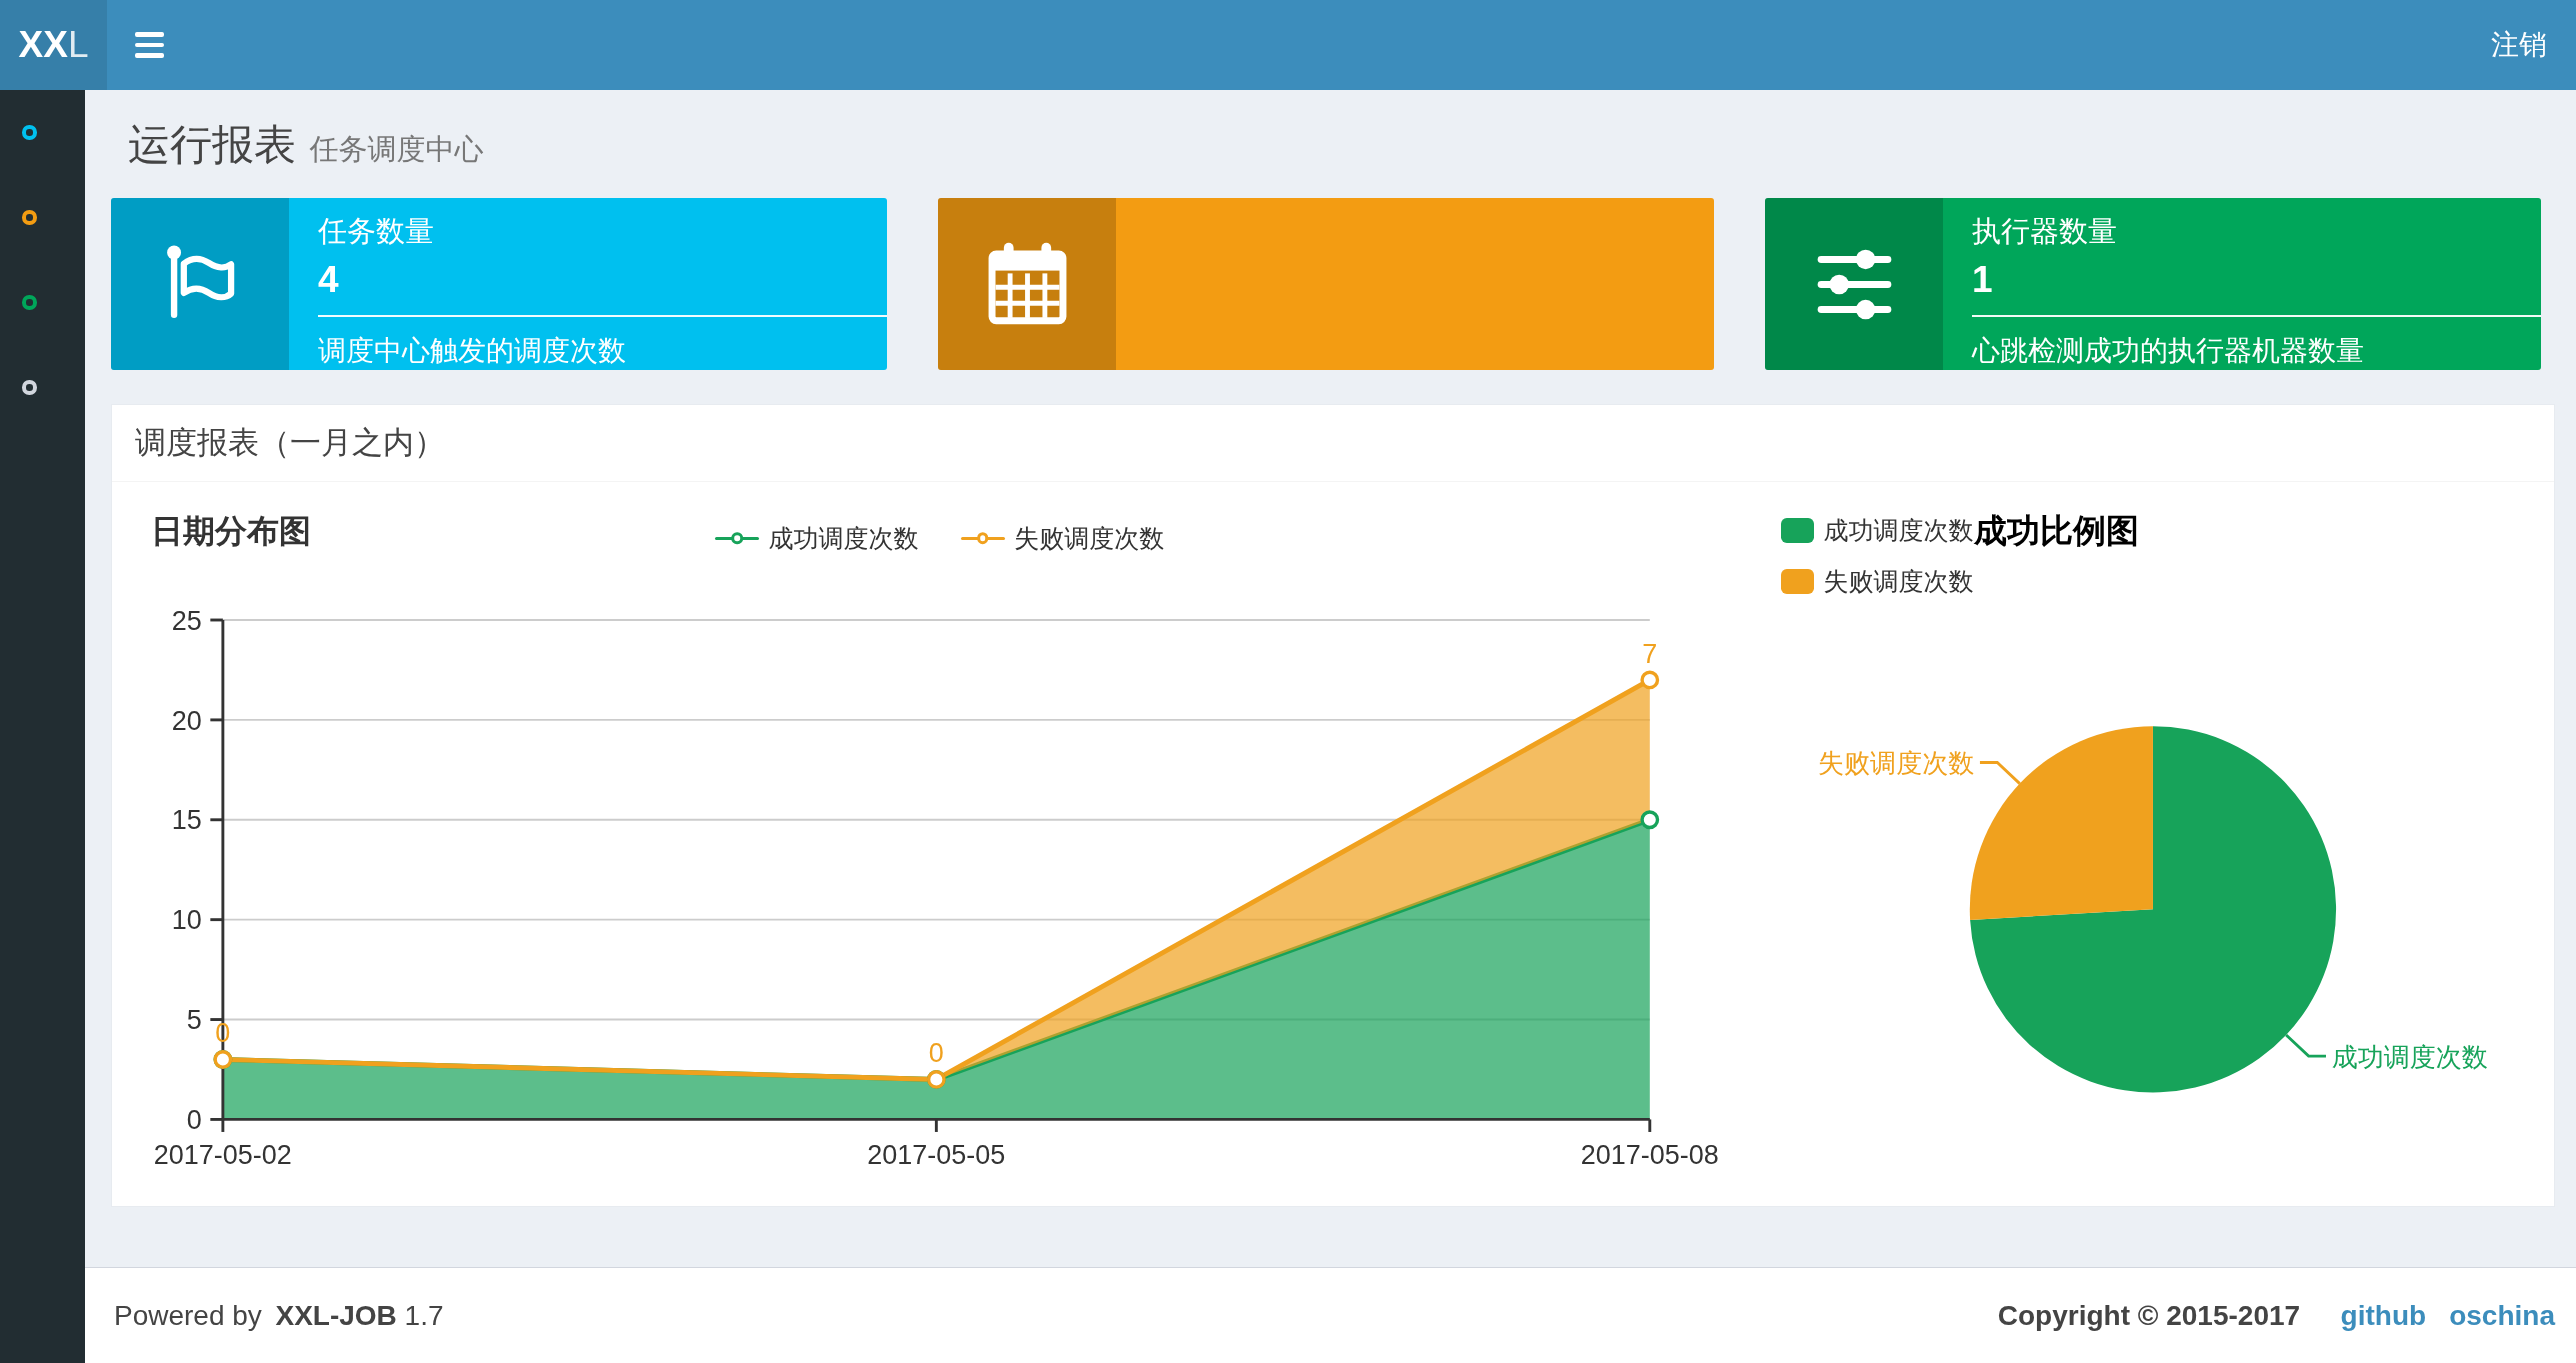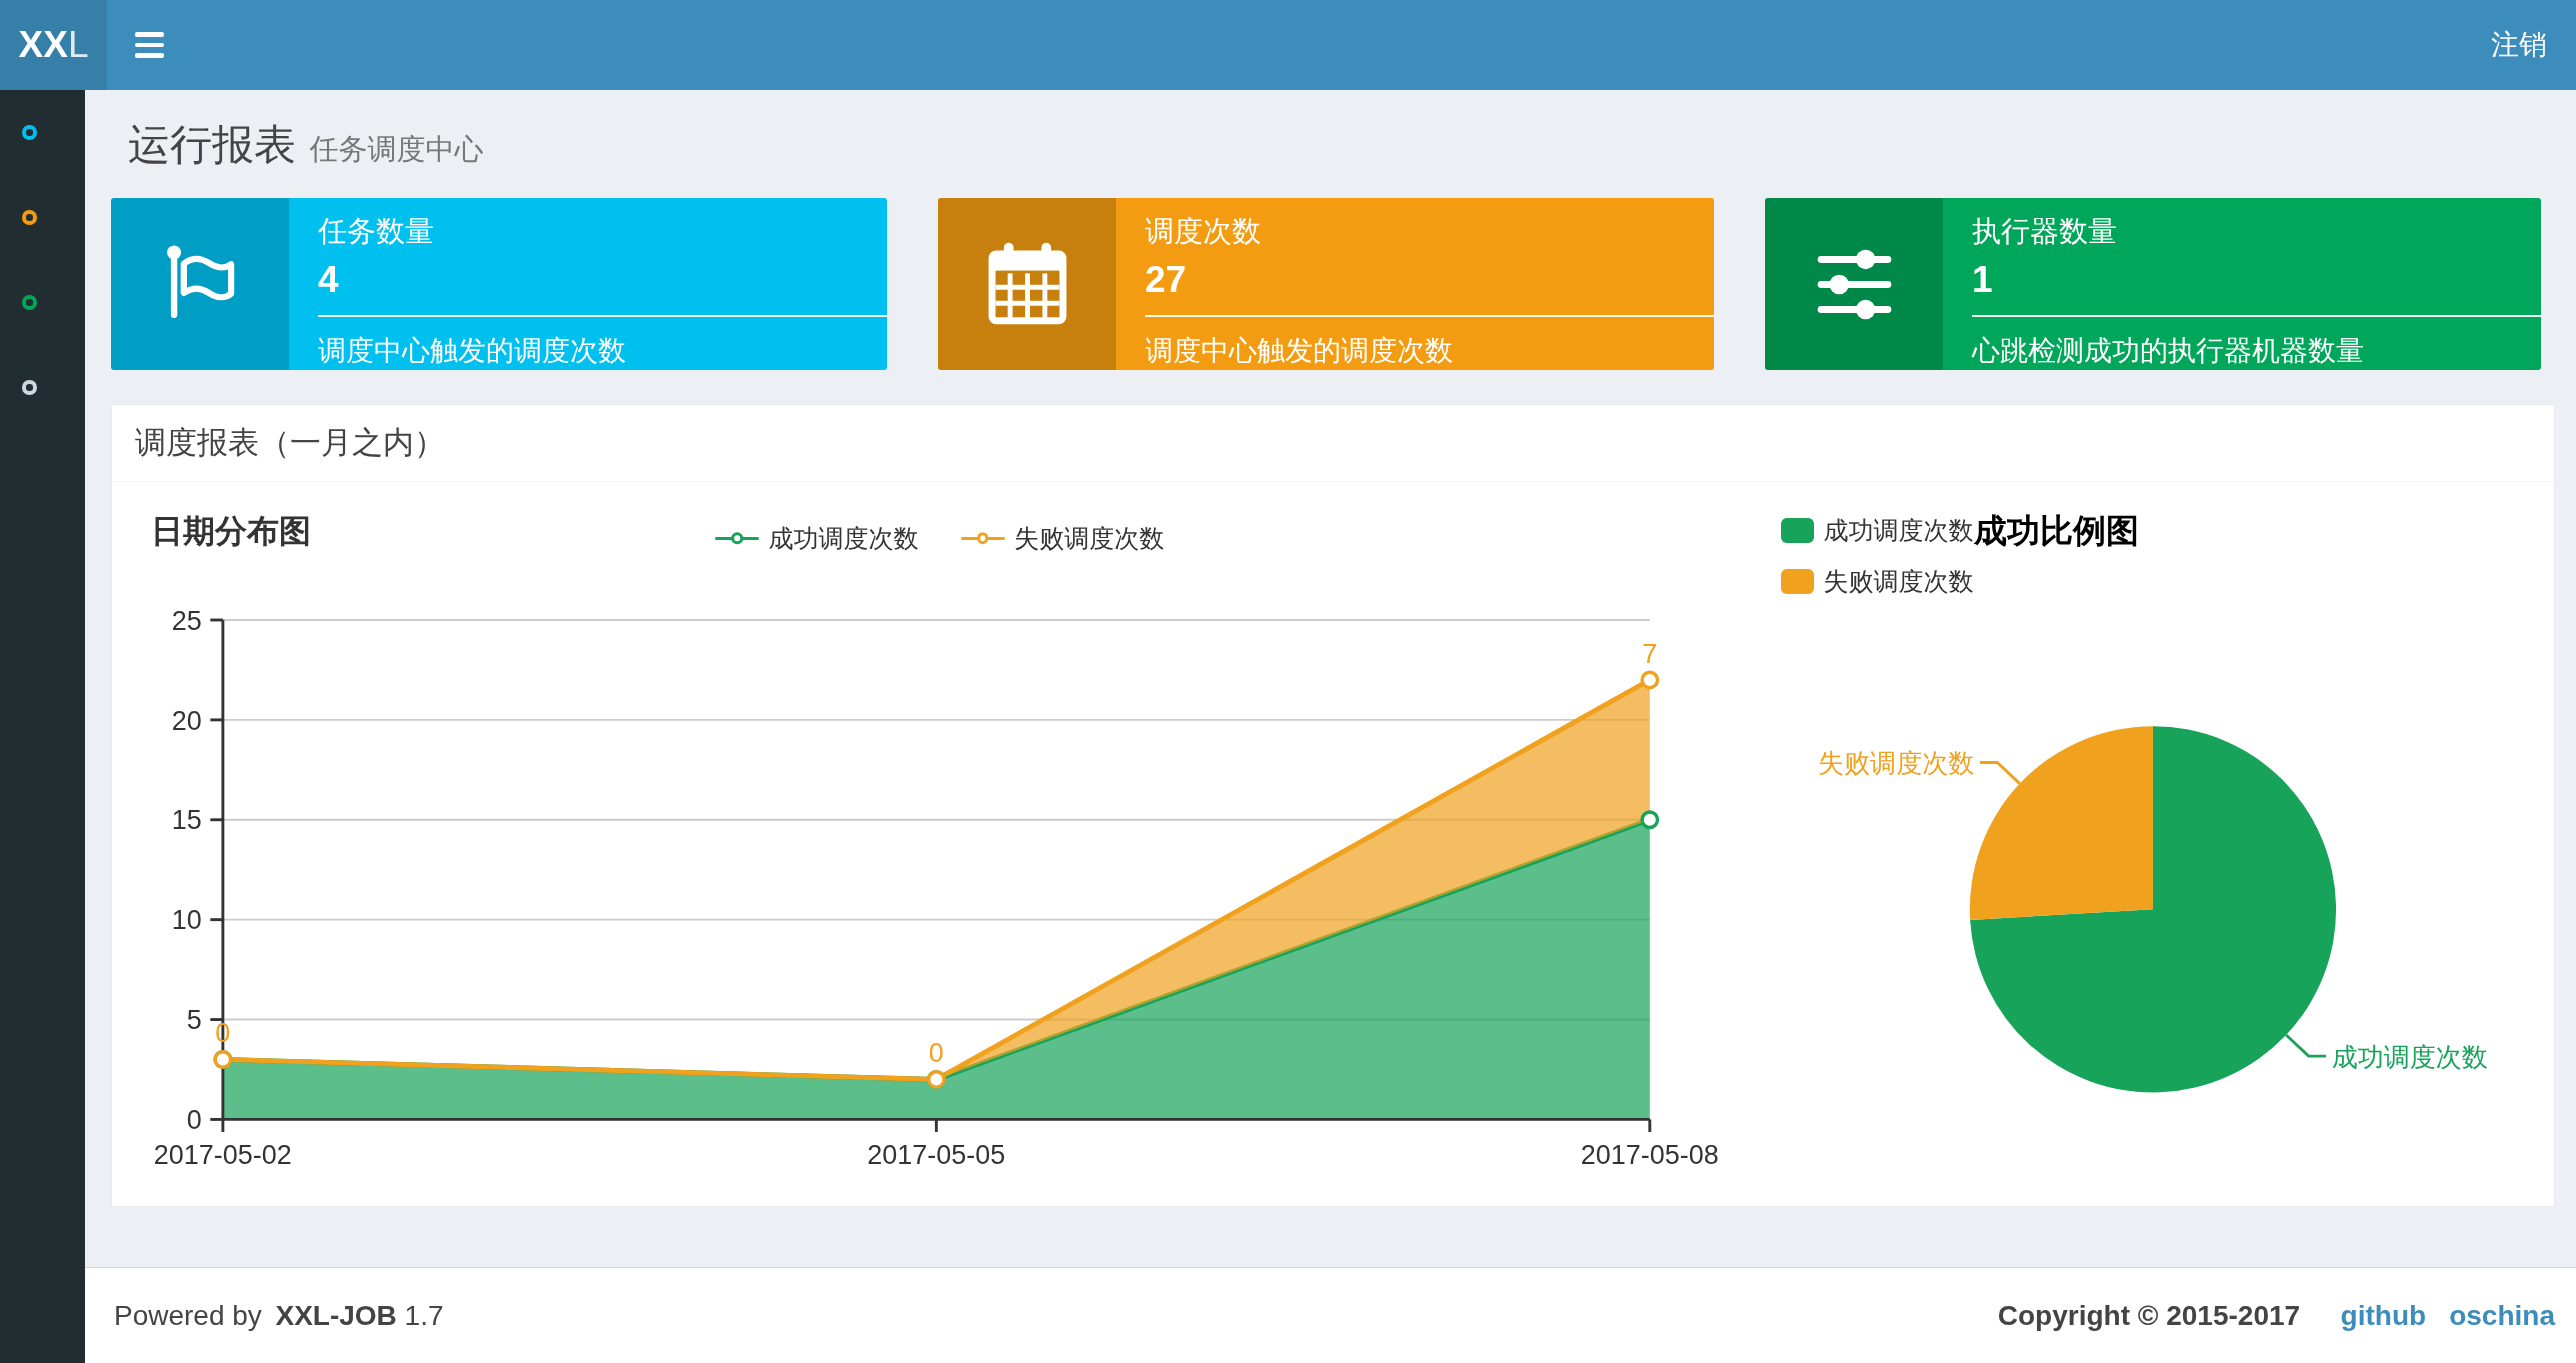--- a/index.html
+++ b/index.html
@@ -137,26 +137,20 @@
                 <rect x="6.5" y="10" width="51" height="48" rx="3" fill="none" stroke="#fff" stroke-width="5"></rect>
                 <rect x="6.5" y="10" width="51" height="12" fill="#fff"></rect>
                 <g stroke="#fff" stroke-width="3.5">
                   <line x1="19.5" y1="24" x2="19.5" y2="56"></line>
                   <line x1="32" y1="24" x2="32" y2="56"></line>
                   <line x1="44.5" y1="24" x2="44.5" y2="56"></line>
                   <line x1="9" y1="34" x2="55" y2="34"></line>
                   <line x1="9" y1="45.5" x2="55" y2="45.5"></line>
                 </g>
               </svg>
-            </div>
-            <div class="stat-body">
-              <span class="stat-label">调度次数</span>
-              <span class="stat-value">27</span>
-              <span class="stat-divider"></span>
-              <span class="stat-desc">调度中心触发的调度次数</span>
             </div>
           </div>
 
           <div class="stat-box" style="background-color: rgb(0, 166, 90);">
             <div class="stat-icon">
               <svg width="89" height="89" viewBox="0 0 64 64">
                 <g stroke="#fff" stroke-width="5" stroke-linecap="round">
                   <line x1="8" y1="14" x2="56" y2="14"></line>
                   <line x1="8" y1="32" x2="56" y2="32"></line>
                   <line x1="8" y1="50" x2="56" y2="50"></line>

